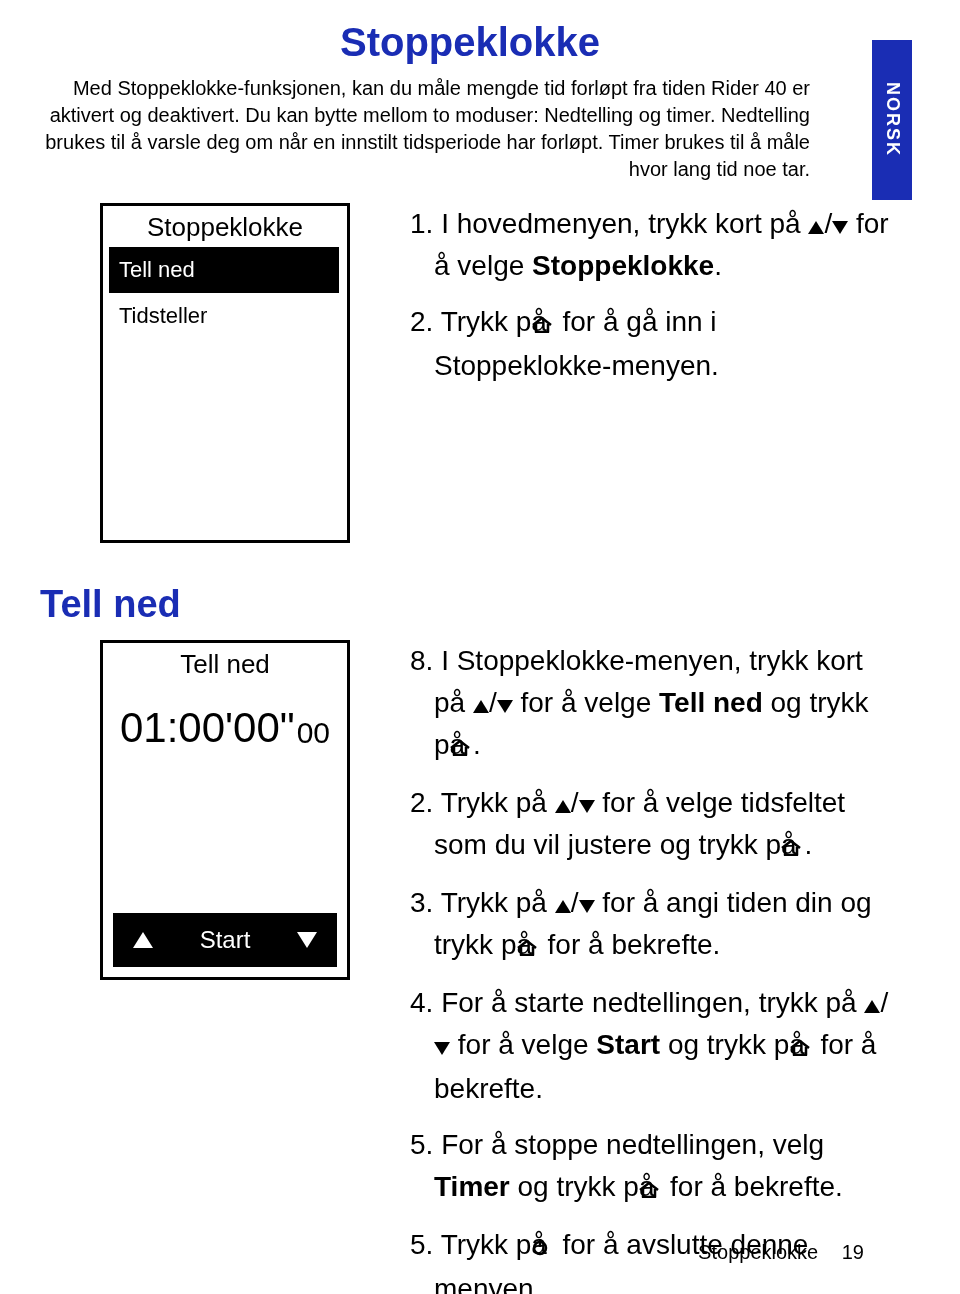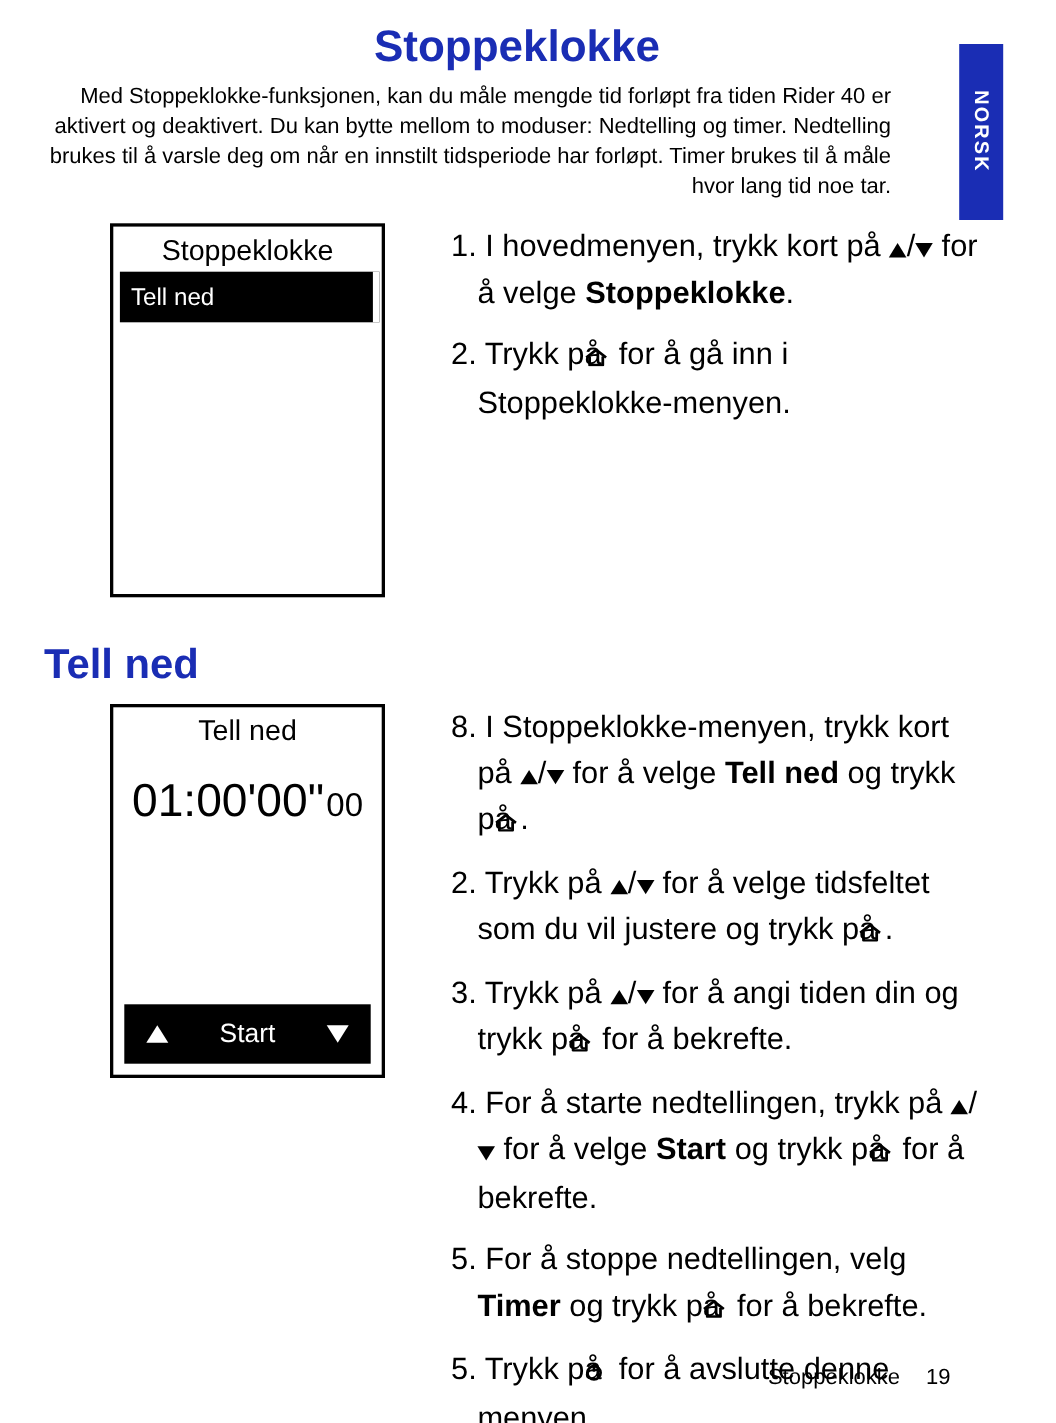--- a/index.html
+++ b/index.html
@@ -184,20 +184,21 @@
   </div>
 
 <h1 class="title-main">Stoppeklokke</h1>
 
 <p class="intro">Med Stoppeklokke-funksjonen, kan du måle mengde tid forløpt fra tiden Rider 40 er aktivert og deaktivert. Du kan bytte mellom to moduser: Nedtelling og timer. Nedtelling brukes til å varsle deg om når en innstilt tidsperiode har forløpt. Timer brukes til å måle hvor lang tid noe tar.</p>
 
 <div class="row">
   <div class="device-screen menu">
     <div class="screen-header">Stoppeklokke</div>
     <div class="menu-item selected">Tell ned</div>
+    <div class="menu-item">Tidsteller</div>
   </div>
 
   <ol class="steps">
     <li>
       <span class="num">1. I hovedmenyen, trykk kort på </span><span class="tri-up"></span>/<span class="tri-down"></span><span> for å velge </span><span class="bold">Stoppeklokke</span><span>.</span>
     </li>
     <li>
       <span class="num">2. Trykk på </span><span class="house-icon"><svg width="22" height="16" viewBox="0 0 22 16">
             <path d="M2 8 L11 1 L20 8 M5 7 L5 15 L17 15 L17 7" stroke="#000" stroke-width="2.5" fill="none" stroke-linejoin="round"></path>
           </svg></span><span> for å gå inn i Stoppeklokke-menyen.</span>

